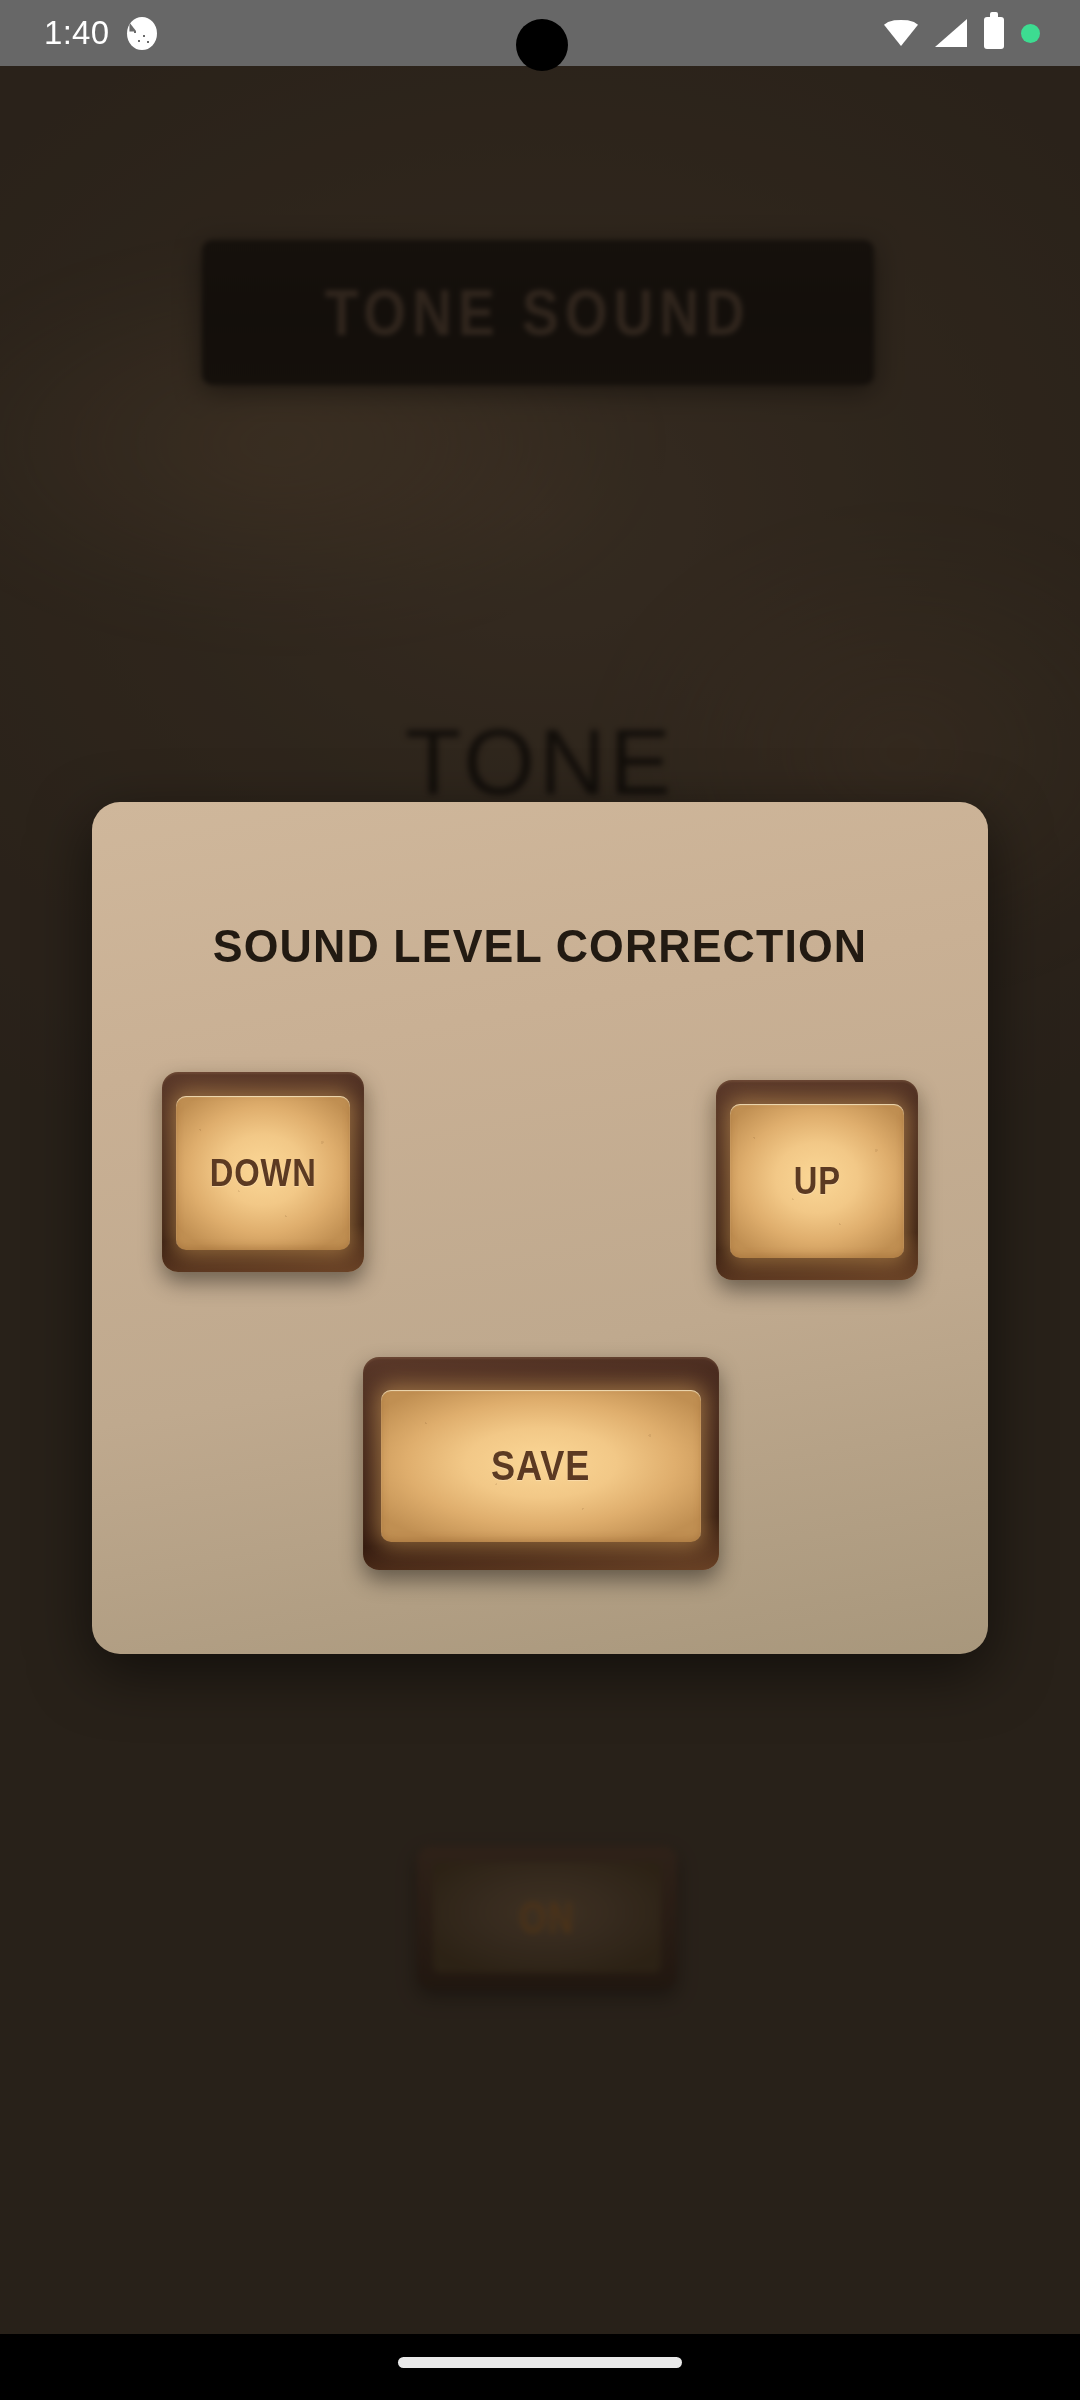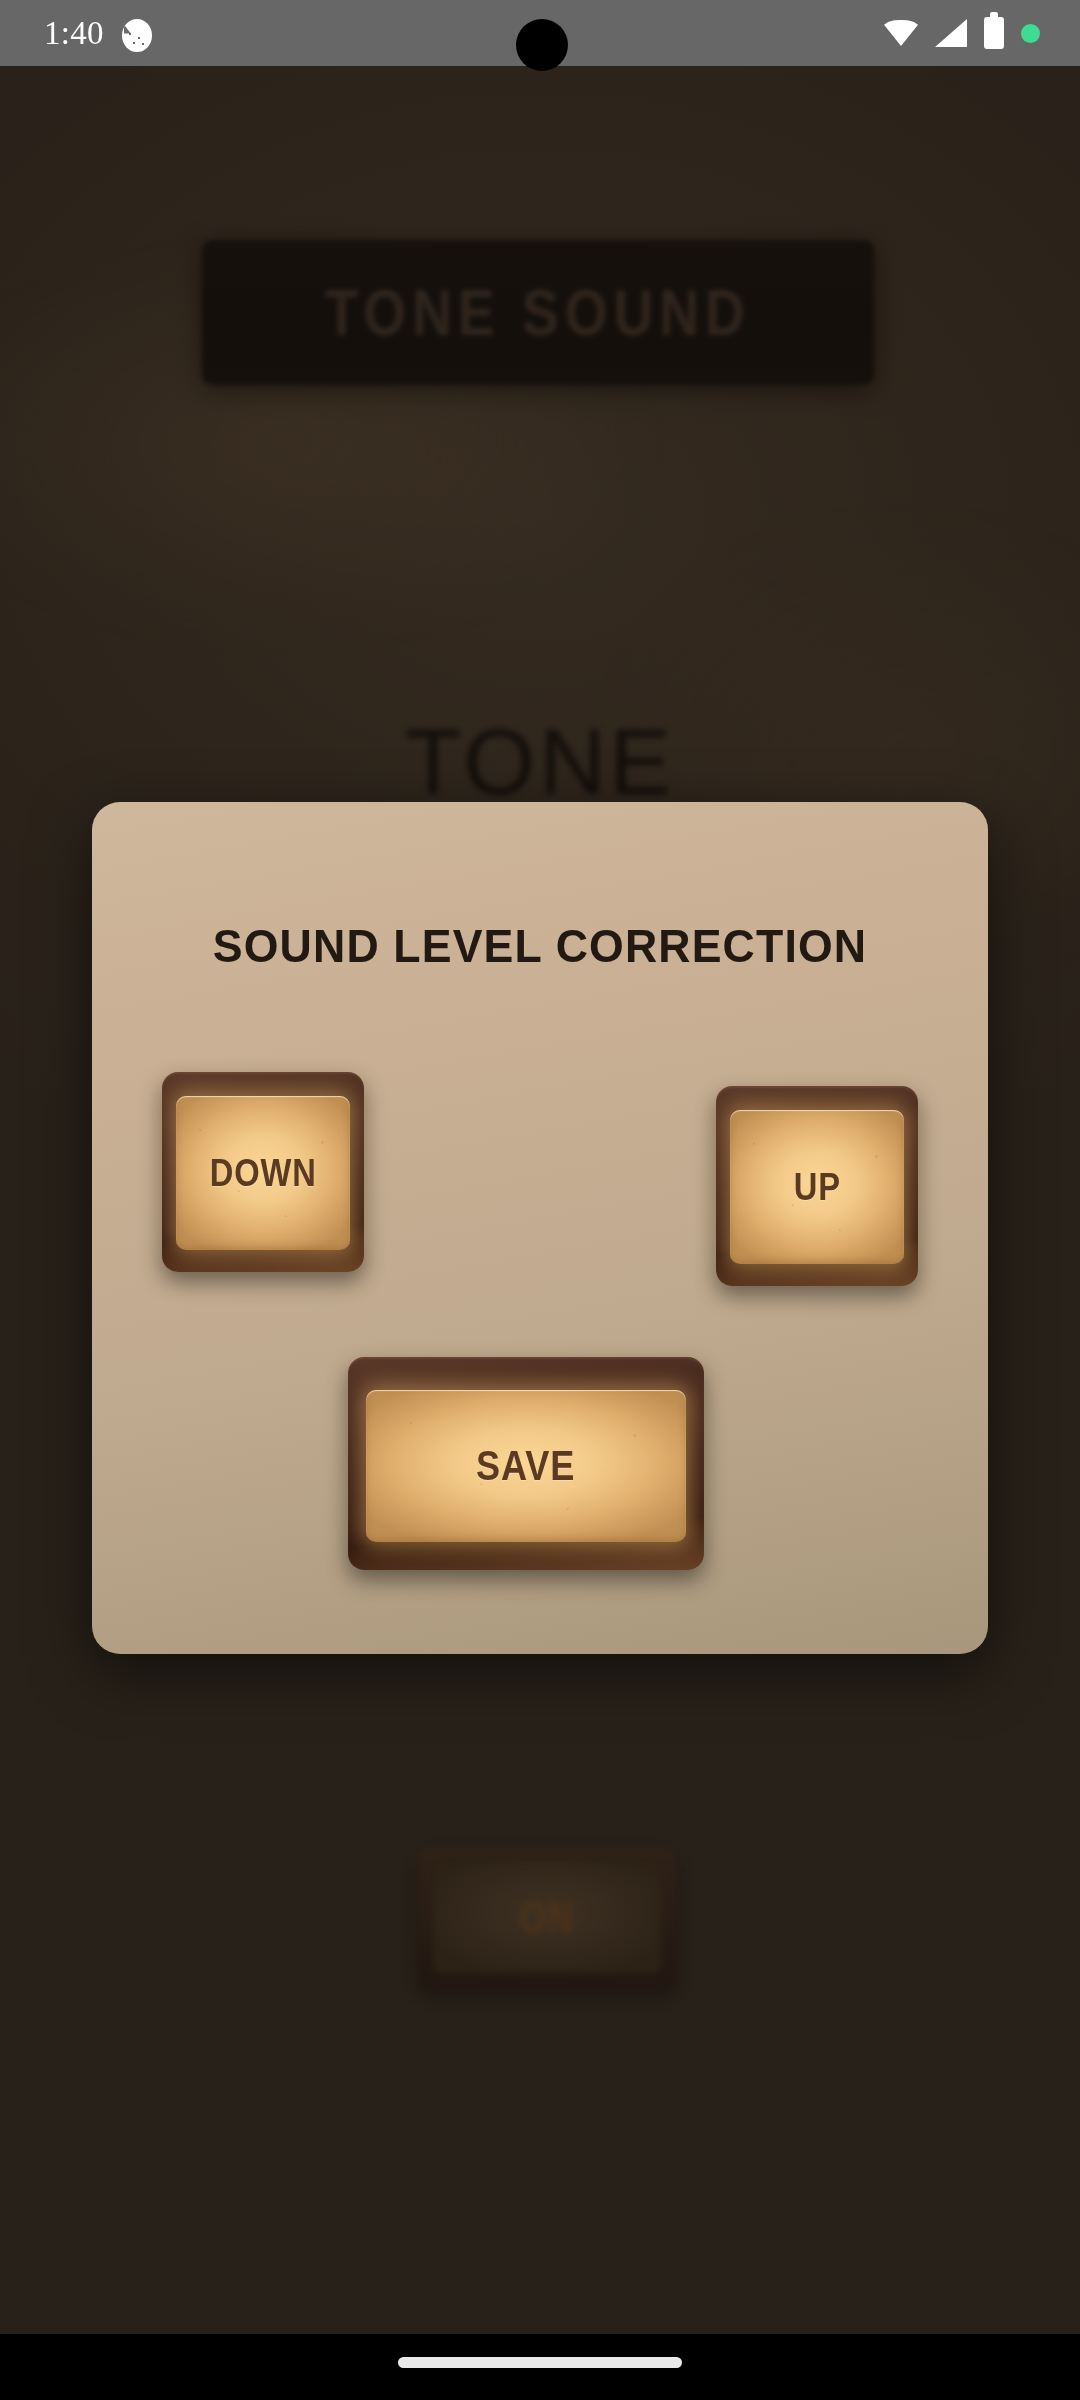--- a/index.html
+++ b/index.html
@@ -129,24 +129,23 @@
     left: 0; top: 0;
     width: 1080px;
     height: 66px;
     background: rgba(106,106,106,0.96);
     display: flex;
     align-items: center;
     z-index: 40;
   }
   .sb-left {
     display: flex;
-    align-items: flex-end;
+    align-items: center;
     gap: 18px;
     margin-left: 44px;
-    font-family: Liberation Serif, serif;
   }
   .sb-clock {
     color: #ffffff;
     font-size: 33px;
     font-weight: 400;
     letter-spacing: 0.3px;
   }
   .sb-app-icon {
     width: 30px;
     height: 33px;
@@ -319,21 +318,21 @@
   }
 
   #btn-down {
     left: 70px;
     top: 0;
     width: 202px;
     height: 200px;
   }
   #btn-up {
     left: 624px;
-    top: 14px;
+    top: 8px;
     width: 202px;
     height: 200px;
   }
 
   #value-display {
     position: absolute;
     left: 250px;
     top: 20px;
     width: 300px;
     height: 152px;
@@ -350,21 +349,21 @@
     font-size: 78px;
     font-weight: 700;
     color: #c8121a;
     letter-spacing: 1px;
     line-height: 1;
   }
 
   
   #btn-save {
     position: absolute;
-    left: 348px;
+    left: 363px;
     top: 1357px;
     width: 356px;
     height: 213px;
     z-index: 31;
     padding: 33px 18px 28px 18px;
   }
   #btn-save .skeu-label {
     font-size: 42px;
   }
 

